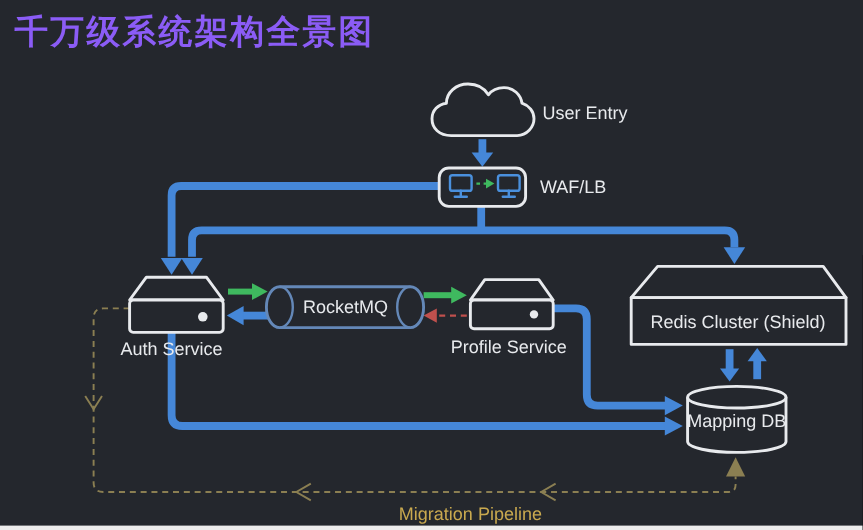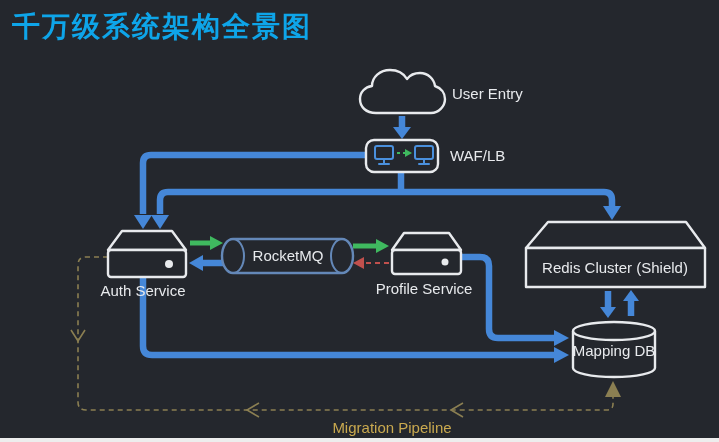--- a/index.html
+++ b/index.html
@@ -5,21 +5,21 @@
   html,body{margin:0;padding:0;background:#111;}
   .canvas{
     position:relative;
     width:719px;height:442px;
     background:var(--background,#24272d);
     overflow:hidden;
     font-family:"Liberation Sans",sans-serif;
   }
   .page-title{
     position:absolute;left:12px;top:8px;margin:0;
-    color:#0ea5e9;font-size:28px;font-weight:700;letter-spacing:2px;
+    color:#8b5cf6;font-size:28px;font-weight:700;letter-spacing:2px;
     font-family:"Liberation Sans",sans-serif;
   }
   svg{position:absolute;left:0;top:0;}
   .blue-line{stroke:var(--arrow_blue);stroke-width:6.5;fill:none;}
   .blue-head{fill:var(--arrow_blue);stroke:none;}
   .green-line{stroke:var(--arrow_green);stroke-width:5;fill:none;}
   .green-dash{stroke:var(--arrow_green);stroke-width:1.8;fill:none;stroke-dasharray:3 3;}
   .green-head{fill:var(--arrow_green);stroke:none;}
   .red-dash{stroke:var(--arrow_red);stroke-width:2;fill:none;stroke-dasharray:5 4;}
   .red-head{fill:var(--arrow_red);stroke:none;}

